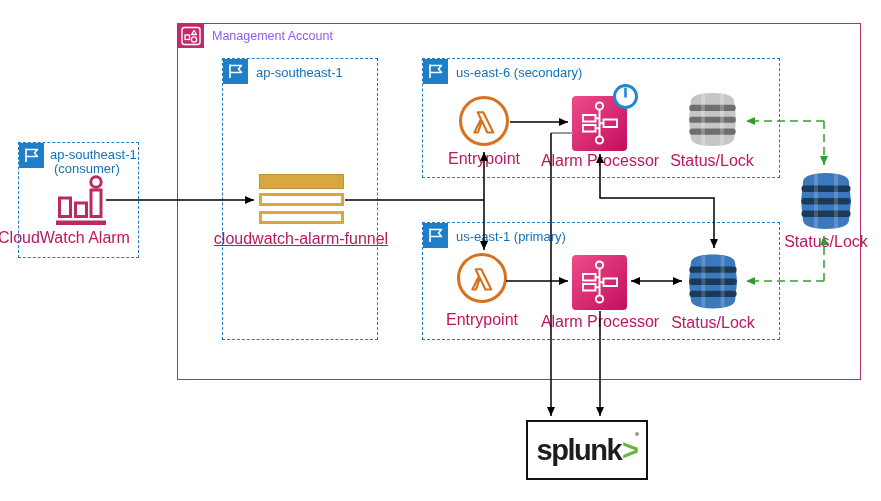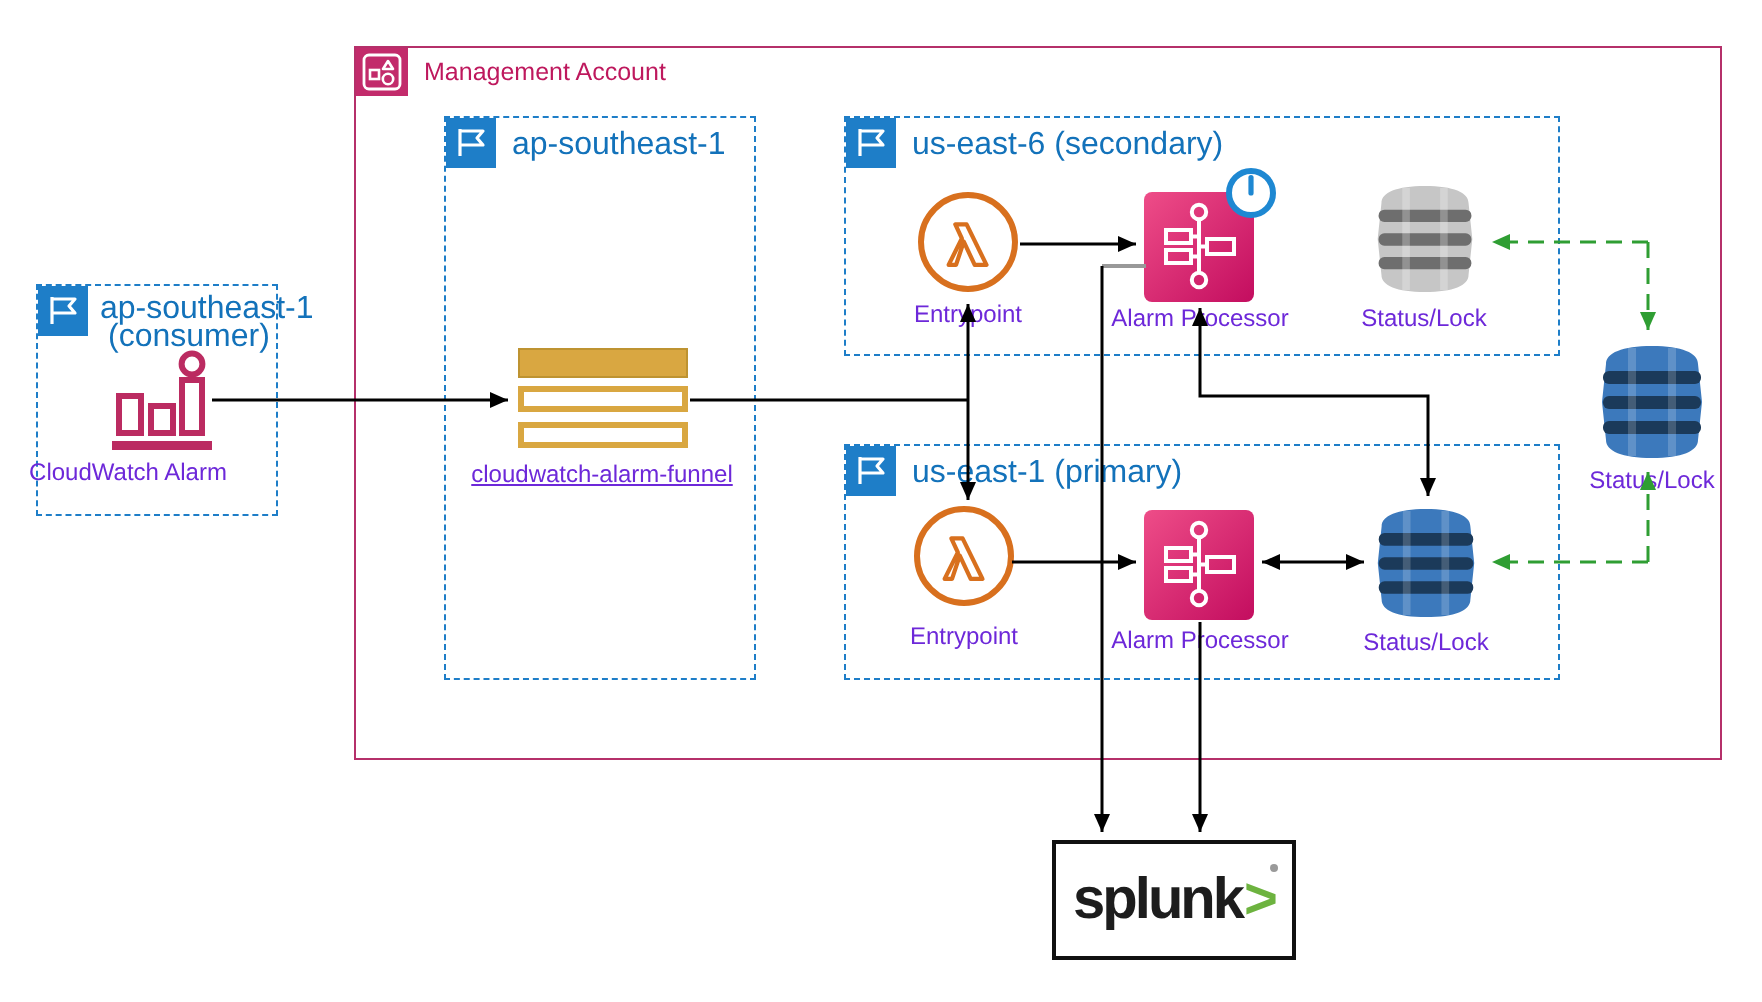--- a/index.html
+++ b/index.html
@@ -4,30 +4,30 @@
 <style>
   html,body{margin:0;padding:0;background:#fff;}
   #canvas{
     position:relative;width:881px;height:501px;background:#fff;overflow:hidden;
     font-family:"Liberation Sans","DejaVu Sans",sans-serif;color:#000;
   }
   .abs{position:absolute;}
   
   .mgmt-box{left:177px;top:23px;width:684px;height:357px;border:1.5px solid #B5306A;box-sizing:border-box;}
   .mgmt-icon{left:0;top:0;width:26px;height:24px;background:#C22B6B;}
-  .mgmt-label{left:34px;top:5px;font-size:12.5px;color:#be185d;white-space:nowrap;text-align:center;}
+  .mgmt-label{left:34px;top:5px;font-size:12.5px;color:#8b5cf6;white-space:nowrap;text-align:center;}
   .region-box{border:1.5px dashed #1E7EC8;box-sizing:border-box;}
   .flag-icon{left:0;top:0;width:25px;height:25px;background:#1E7EC8;}
-  .region-name{left:33px;top:7px;font-size:16px;color:#1372BA;white-space:nowrap;line-height:14px;}
+  .region-name{left:33px;top:7px;font-size:13px;color:#1372BA;white-space:nowrap;line-height:14px;}
   .consumer-box{left:18px;top:142px;width:121px;height:116px;}
   .apse-box{left:222px;top:58px;width:156px;height:282px;}
   .use2-box{left:422px;top:58px;width:358px;height:120px;}
   .use1-box{left:422px;top:222px;width:358px;height:118px;}
   
-  .node-label{position:absolute;transform:translateX(-50%);font-size:12px;color:#6d28d9;white-space:nowrap;}
+  .node-label{position:absolute;transform:translateX(-50%);font-size:16px;color:#be185d;white-space:nowrap;}
   
   .lambda{width:50px;height:50px;border:3px solid #D8701E;border-radius:50%;box-sizing:border-box;background:#fff;}
   
   .stepfn{width:55px;height:55px;border-radius:4px;background:linear-gradient(135deg,#EE4D88 0%,#C30D5F 100%);}
   .clock{width:27px;height:27px;}
   
   .funnel{width:85px;height:50px;}
   .funnel .bar-solid{position:absolute;left:0;top:0;width:100%;height:15px;background:#D9A741;border:1px solid #BE9331;box-sizing:border-box;}
   .funnel .bar-hollow{position:absolute;left:0;width:100%;height:13px;background:#fff;border:3.5px solid #D9A741;box-sizing:border-box;}
   

